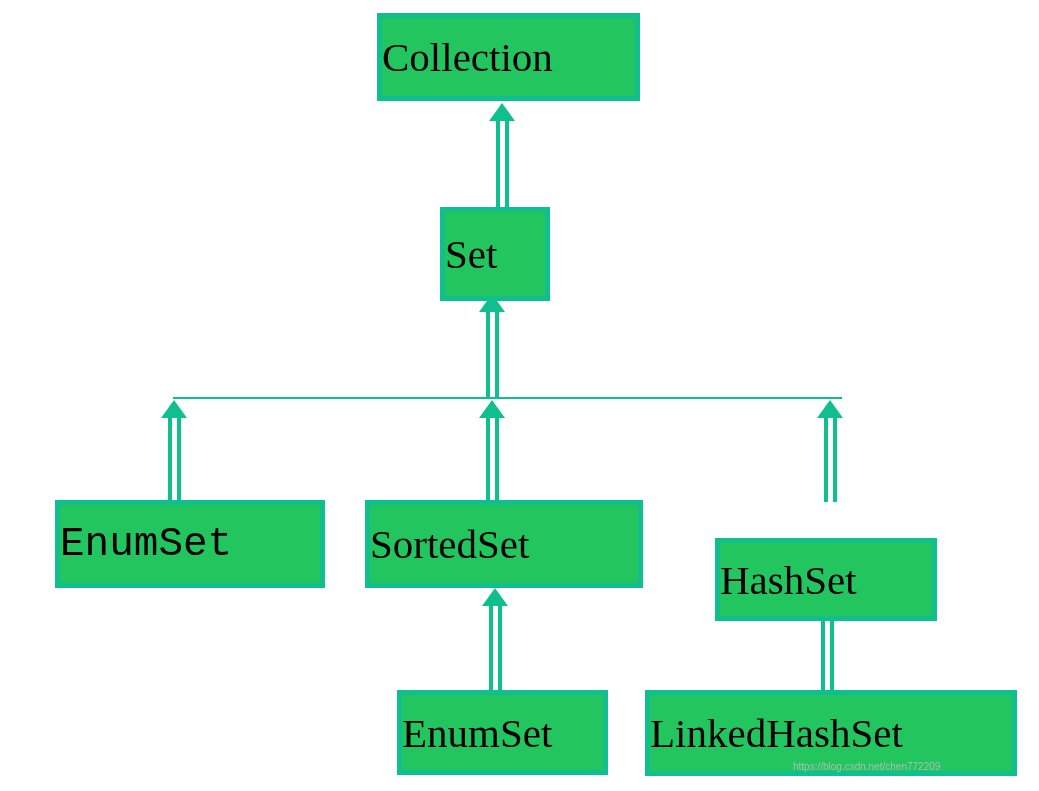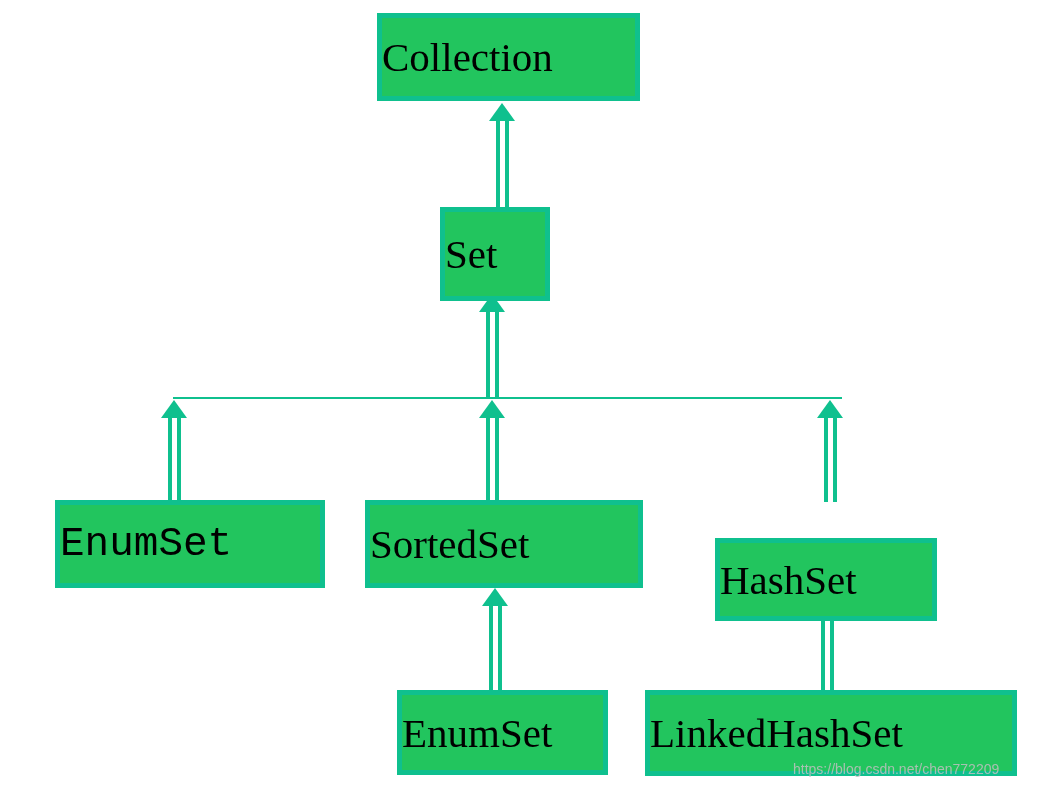--- a/index.html
+++ b/index.html
@@ -76,21 +76,21 @@
     height: 2px;
     background: #0fc08e;
     z-index: 0;
   }
 
   .watermark {
     position: absolute;
     left: 793px;
     top: 761px;
     font-family: "Liberation Sans", sans-serif;
-    font-size: 14px;
+    font-size: 10px;
     color: rgba(192, 192, 192, 0.85);
     z-index: 5;
     white-space: nowrap;
   }
 </style>
 </head>
 <body>
 
 <div class="canvas">
 

